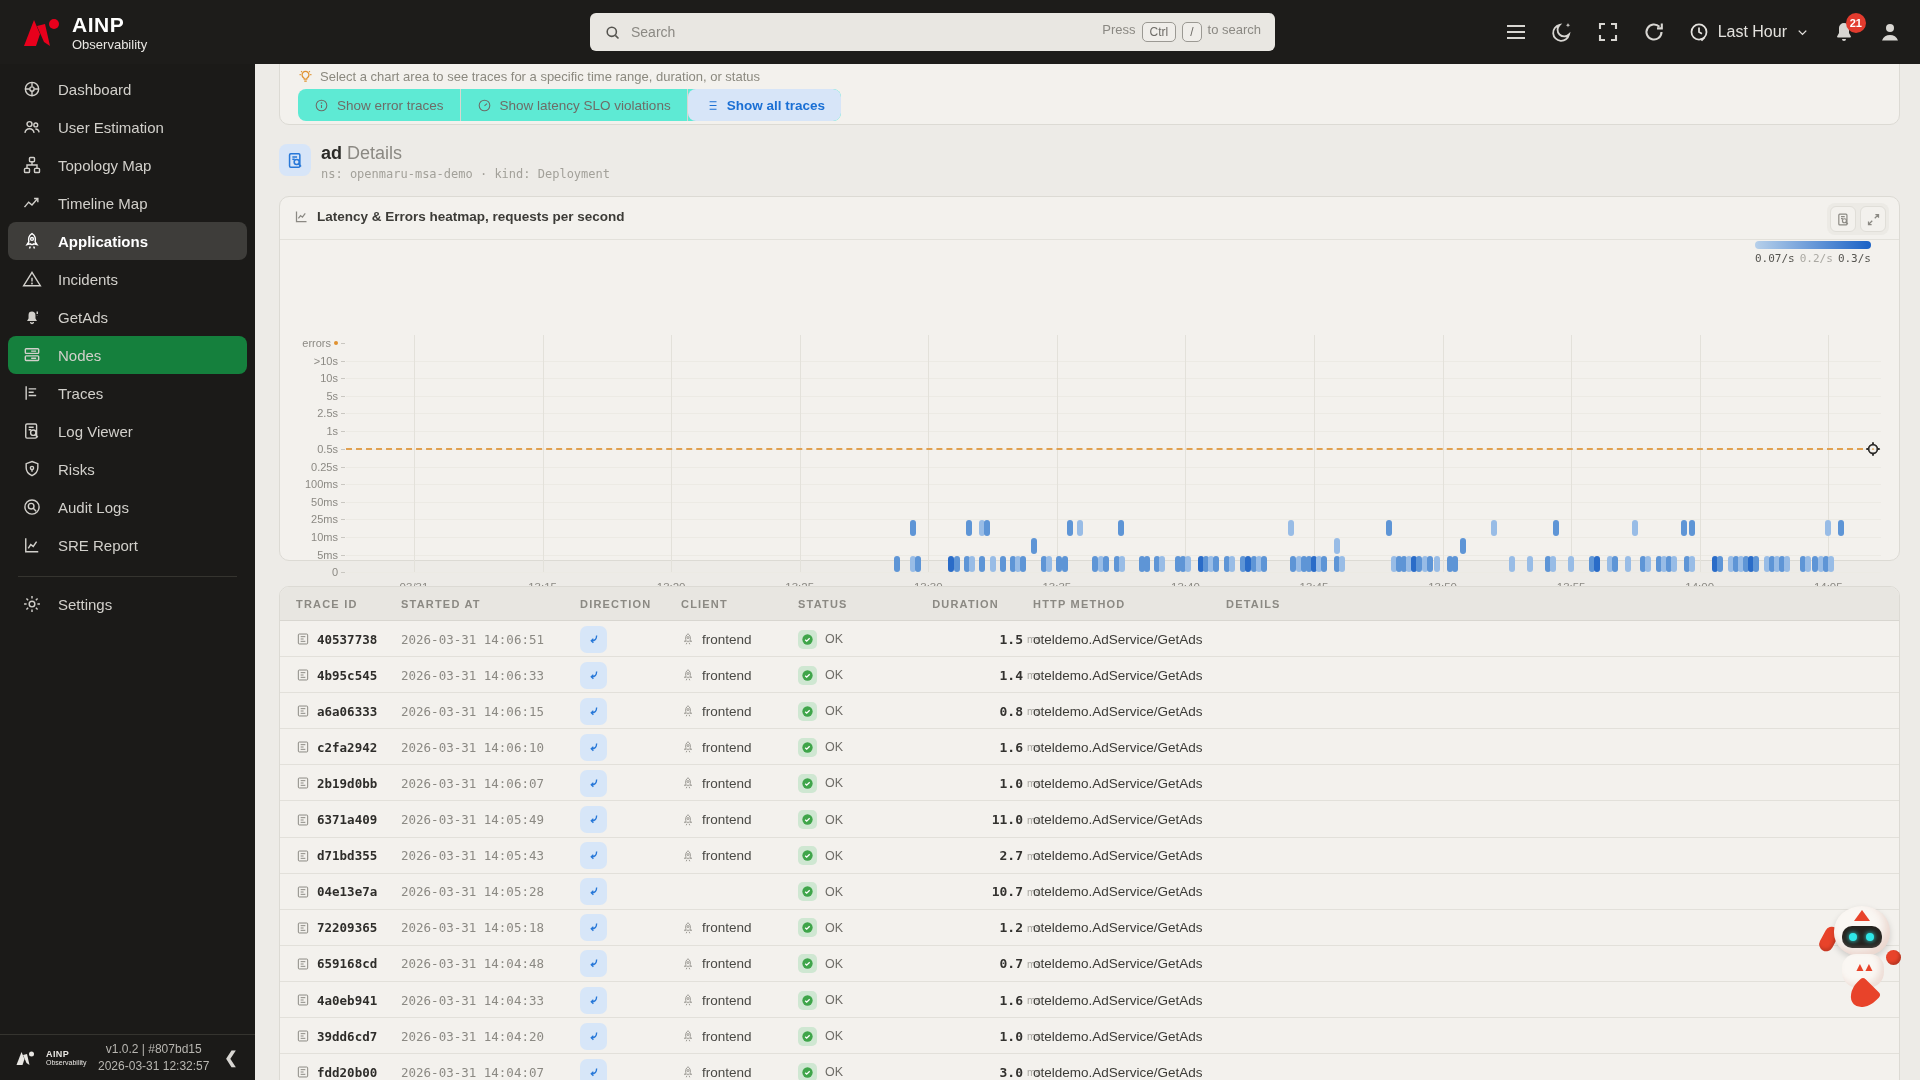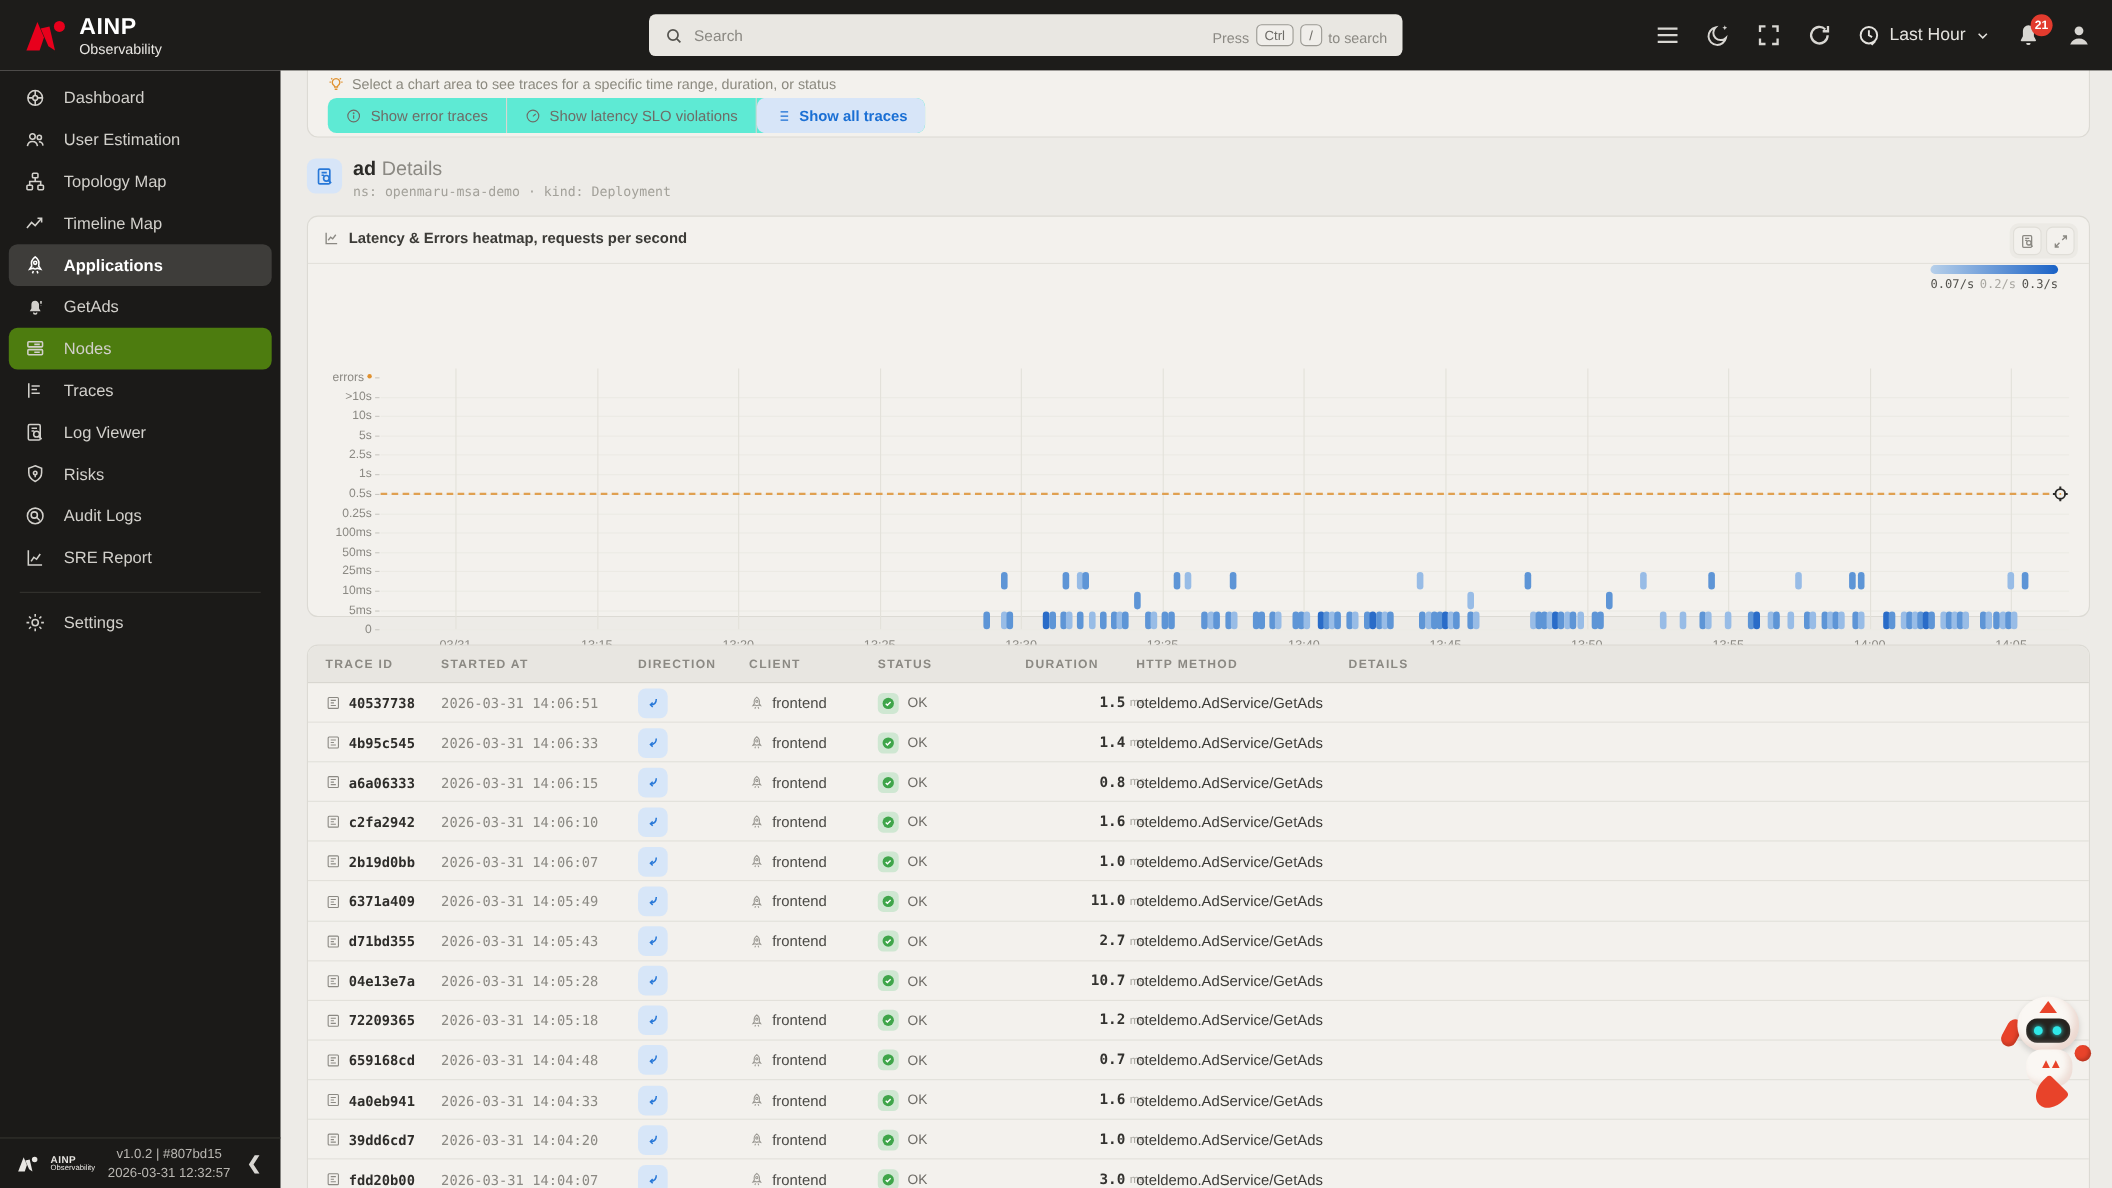--- a/index.html
+++ b/index.html
@@ -9,36 +9,36 @@
   
   #topbar { position:absolute; left:0; top:0; width:1920px; height:64px; background:#1d1c1a; z-index:40; }
   #brand { position:absolute; left:20px; top:12px; display:flex; align-items:center; gap:10px; }
   #brand-mark { width:42px; height:40px; }
   #brand-text { color:#fff; line-height:1; }
   #brand-name { font-size:21px; font-weight:bold; letter-spacing:.5px; }
   #brand-sub { font-size:13px; color:#e8e6e2; margin-top:3px; }
   #searchbox { position:absolute; left:590px; top:13px; width:685px; height:38px; background:#e9e7e2; border-radius:6px; display:flex; align-items:center; padding:0 14px; gap:10px; }
   #searchbox input { flex:1; border:none; outline:none; background:transparent; font-size:14px; color:#44433f; font-family:"Liberation Sans",sans-serif; }
   #searchbox input::placeholder { color:#8b8983; }
-  .search-hint { display:flex; align-items:flex-end; gap:6px; color:#8b8983; font-size:13px; }
+  .search-hint { display:flex; align-items:flex-start; gap:6px; color:#8b8983; font-size:13px; }
   .keycap { border:1px solid #9b9993; border-radius:5px; padding:2px 7px; font-size:12px; color:#6e6c67; background:#f0eeea; }
   .tb-icons { position:absolute; right:18px; top:0; height:64px; display:flex; align-items:center; gap:22px; }
   .tb-btn { color:#d8d6d2; width:24px; height:24px; cursor:pointer; position:relative; }
   .tb-btn svg { width:24px; height:24px; }
   #time-range { display:flex; align-items:center; gap:8px; color:#e4e2de; font-size:16px; cursor:pointer; }
   #time-range svg { width:22px; height:22px; }
   #notif-badge { position:absolute; top:-7px; right:-10px; min-width:20px; height:20px; border-radius:10px; background:#e23b2e; color:#fff; font-size:11px; font-weight:bold; display:flex; align-items:center; justify-content:center; padding:0 4px; }
 
   
   #sidebar { position:absolute; left:0; top:64px; width:255px; height:1016px; background:#1b1a18; z-index:30; display:flex; flex-direction:column; }
   #side-list { padding-top:6px; }
   .side-item { height:38px; margin:0 8px; border-radius:8px; display:flex; align-items:center; gap:16px; padding:0 14px; color:#d2d0cb; font-size:15px; cursor:pointer; }
   .side-item svg { width:20px; height:20px; flex:0 0 20px; }
   .side-item.active { background:#3e3d3a; color:#ffffff; font-weight:bold; }
-  .side-item.hover { background:#4d7c0f; }
+  .side-item.hover { background:#15803d; }
   #side-divider { height:1px; background:#35342f; margin:12px 18px 8px 18px; }
   #side-footer { margin-top:auto; border-top:1px solid #35342f; height:46px; display:flex; align-items:center; padding:0 14px; gap:10px; }
   #footer-mark { width:22px; height:20px; flex:0 0 22px; }
   .footer-brand { color:#e8e6e2; line-height:1; }
   .footer-brand .fb1 { font-size:9px; font-weight:bold; letter-spacing:.4px; }
   .footer-brand .fb2 { font-size:7px; }
   #footer-ver { flex:1; text-align:center; color:#b8b6b1; font-size:12px; line-height:1.35; }
   #collapse-btn { color:#d8d6d2; font-size:16px; font-weight:bold; cursor:pointer; width:20px; text-align:center; }
 
   
@@ -251,20 +251,30 @@
       </div>
       <div class="side-item active">
         <span style="display:flex">
           <svg viewBox="0 0 24 24" fill="none" stroke="currentColor" stroke-width="1.7">
             <path d="M12 3c3.2 2.2 4.8 6 3.8 10l2.2 3.4-3.8-1a3.6 3.6 0 0 1-4.4 0l-3.8 1L8.2 13C7.2 9 8.8 5.2 12 3z"></path>
             <circle cx="12" cy="9.5" r="1.7"></circle>
             <path d="M10 18.5l-1 2.5M14 18.5l1 2.5"></path>
           </svg>
         </span>
                  <span>Applications</span>
+      </div>
+      <div class="side-item">
+        <span style="display:flex">
+          <svg viewBox="0 0 24 24" fill="none" stroke="currentColor" stroke-width="1.7">
+            <path d="M12 4L22 20H2z"></path>
+            <path d="M12 10.5v4.5"></path>
+            <circle cx="12" cy="17.3" r=".4" fill="currentColor"></circle>
+          </svg>
+        </span>
+                 <span>Incidents</span>
       </div>
       <div class="side-item">
         <span style="display:flex">
           <svg viewBox="0 0 24 24" fill="none" stroke="currentColor" stroke-width="1.7">
             <path d="M7.5 16h9l-1.2-2.2V9.5a3.3 3.3 0 0 0-6.6 0v4.3z" fill="currentColor"></path>
             <path d="M10.3 18a1.7 1.7 0 0 0 3.4 0"></path>
             <path d="M18.3 5.5v3M18.3 10.6v.2"></path>
           </svg>
         </span>
                  <span>GetAds</span>

